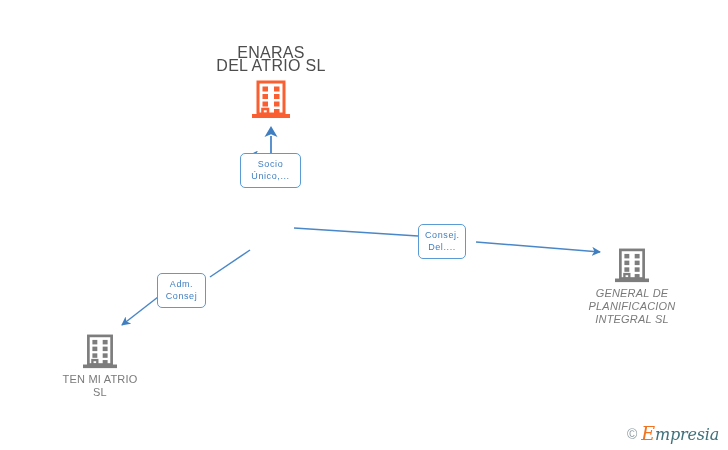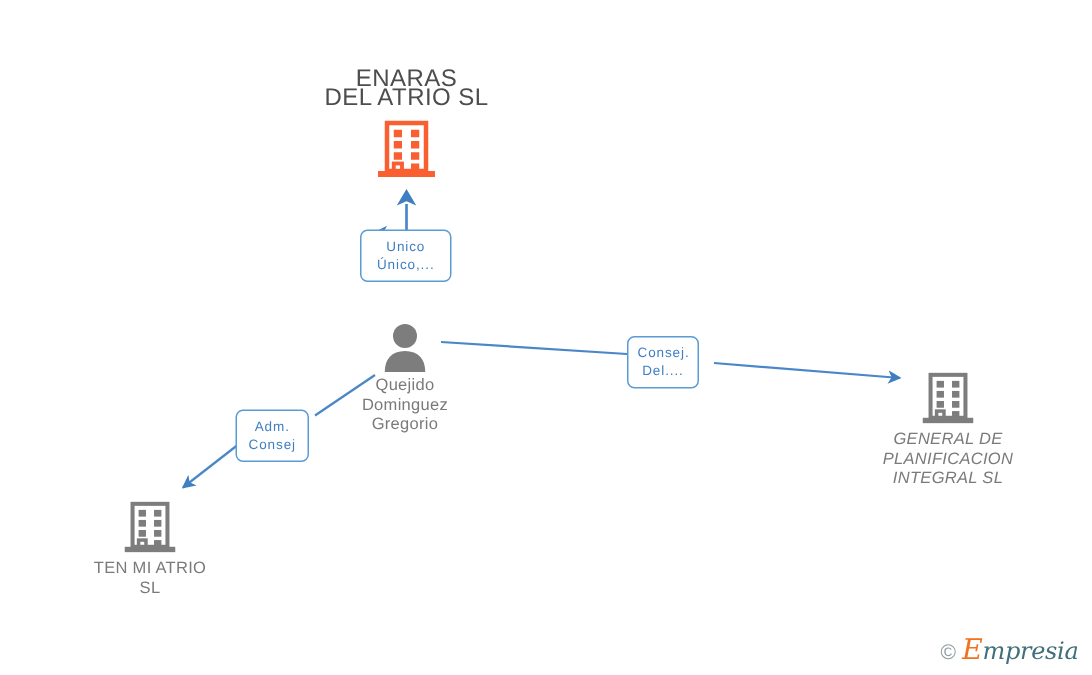--- a/index.html
+++ b/index.html
@@ -146,34 +146,23 @@
         <rect x="10.5" y="14" width="5.5" height="5" fill="#fa5f31"></rect>
         <rect x="22" y="14" width="5.5" height="5" fill="#fa5f31"></rect>
         <rect x="10.5" y="21.5" width="5.5" height="5" fill="#fa5f31"></rect>
         <rect x="22" y="21.5" width="5.5" height="5" fill="#fa5f31"></rect>
         <rect x="22" y="29" width="5.5" height="5" fill="#fa5f31"></rect>
         <rect x="10.5" y="29" width="5.5" height="5" fill="none" stroke="#fa5f31" stroke-width="2.6"></rect>
       </svg>
     </span>
   </div>
 
-  <div class="rel-box" style="left:240px; top:153px; width:61px;">Unico
+  <div class="rel-box" style="left:240px; top:153px; width:61px;">Socio
 Único,...</div>
 
-  <div class="node" style="left:270px; top:214px;">
-    <span class="icon-wrap">
-      <svg width="34" height="34" viewBox="0 0 34 34" xmlns="http://www.w3.org/2000/svg">
-        <circle cx="17" cy="10" r="8" fill="#7d7d7d"></circle>
-        <path d="M17 20 C8 20 3.5 25.5 3.5 34 L30.5 34 C30.5 25.5 26 20 17 20 Z" fill="#7d7d7d"></path>
-      </svg>
-    </span>
-    <div class="node-label" style="margin-top:3px">Quejido
-Dominguez
-Gregorio</div>
-  </div>
 
   <div class="rel-box" style="left:418px; top:224px; width:48px;">Consej.
 Del....</div>
 
   <div class="rel-box" style="left:157px; top:273px; width:49px;">Adm.
 Consej</div>
 
   <div class="node" style="left:632px; top:248px;font-style:italic;">
     <span class="icon-wrap">
       <svg width="34" height="36" viewBox="0 0 38 40" xmlns="http://www.w3.org/2000/svg">

